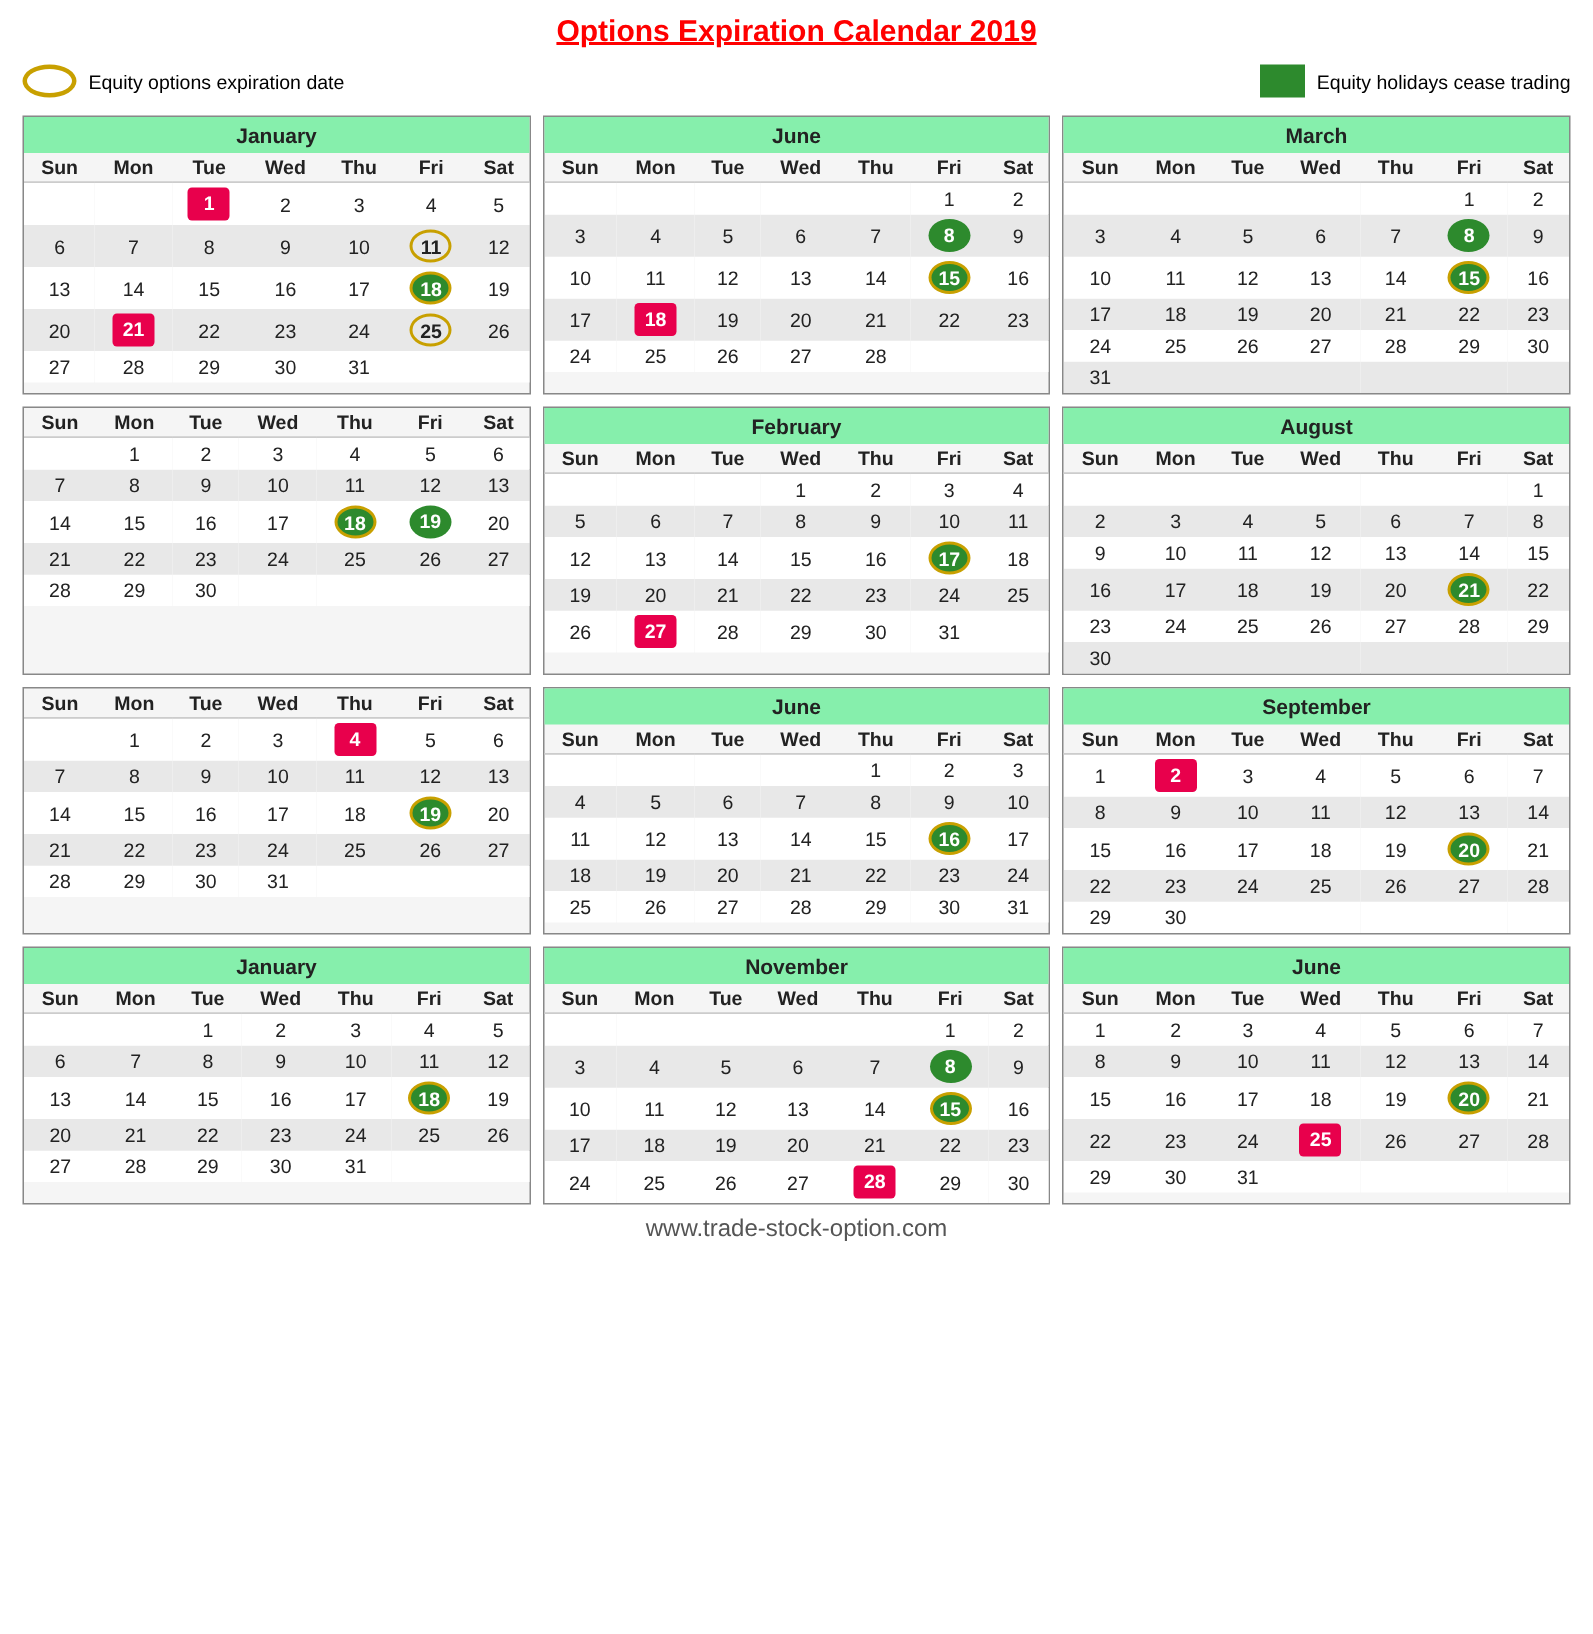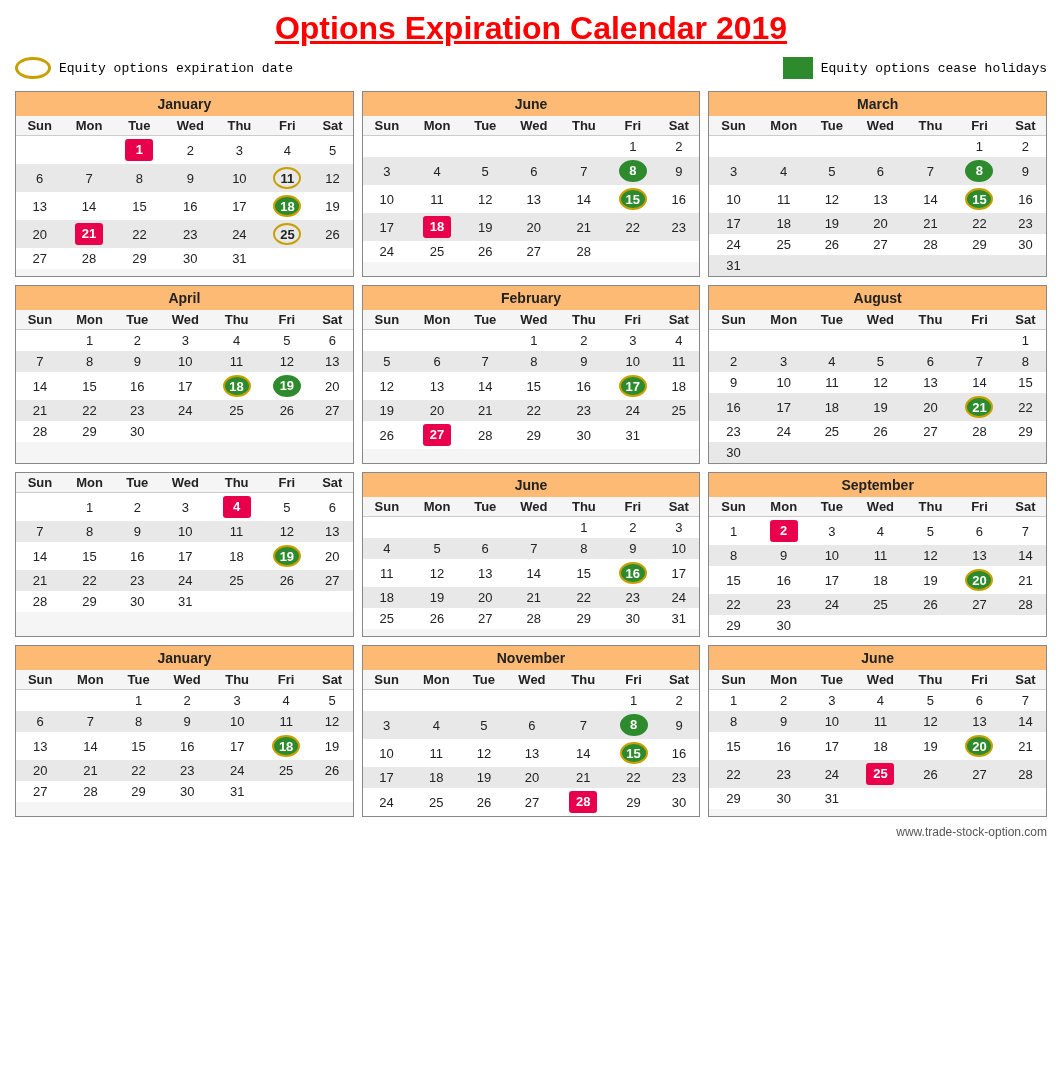--- a/index.html
+++ b/index.html
@@ -5,39 +5,38 @@
     * { box-sizing: border-box; margin: 0; padding: 0; }
     body {
       background: #fff;
       font-family: Arial, sans-serif;
       width: 1062px;
       min-height: 1089px;
       padding: 10px 15px 10px 15px;
     }
     h1 {
       text-align: center;
-      font-size: 32px;
+      font-size: 20px;
       color: red;
       text-decoration: underline;
       margin-bottom: 10px;
       font-weight: bold;
     }
     .legend {
       display: flex;
       flex-wrap: wrap;
       gap: 10px 30px;
       margin-bottom: 12px;
       align-items: center;
     }
     .legend-item {
       display: flex;
       align-items: center;
       gap: 8px;
       font-size: 13px;
-      font-family: Liberation Mono, monospace;
     }
     .legend-oval {
       width: 36px;
       height: 22px;
       border: 3px solid #c8a000;
       border-radius: 50%;
       background: transparent;
       display: inline-block;
     }
     .legend-green {
@@ -60,21 +59,21 @@
     .month-box {
       border: 1px solid #888;
       background: #f5f5f5;
     }
     .month-title {
       text-align: center;
       font-size: 14px;
       font-weight: bold;
       padding: 4px 0;
       color: #222;
-      background: #fdba74;
+      background: #86efac;
     }
     .cal-table {
       width: 100%;
       border-collapse: collapse;
       font-size: 13px;
     }
     .cal-table thead th {
       text-align: center;
       padding: 2px 2px;
       font-weight: bold;
@@ -122,39 +121,39 @@
       width: 28px;
       height: 22px;
       background: #e8004c;
       border-radius: 3px;
       line-height: 22px;
       text-align: center;
       color: #fff;
       font-weight: bold;
     }
     .footer {
-      text-align: right;
-      font-size: 12px;
+      text-align: center;
+      font-size: 16px;
       color: #555;
       margin-top: 8px;
     }
   </style>
 </head>
 <body>
 
 <h1>Options Expiration Calendar 2019</h1>
 
 <div class="legend">
   <div class="legend-item">
     <span class="legend-oval"></span>
     <span>Equity options expiration date</span>
   </div>
   <div class="legend-item" style="margin-left:auto;">
     <span class="legend-green"></span>
-    <span>Equity options cease holidays</span>
+    <span>Equity holidays cease trading</span>
   </div>
 </div>
 
 <div class="calendars-grid" id="calendars-grid">
 <div class="month-box">
       <div class="month-title">January</div>
       <table class="cal-table">
         <thead>
           <tr>
             <th>Sun</th>
@@ -344,21 +343,20 @@
             <td></td>
             <td></td>
             <td></td>
             <td></td>
             <td></td>
           </tr>
         </tbody>
       </table>
     </div>
     <div class="month-box">
-      <div class="month-title">April</div>
       <table class="cal-table">
         <thead>
           <tr>
             <th>Sun</th>
             <th>Mon</th>
             <th>Tue</th>
             <th>Wed</th>
             <th>Thu</th>
             <th>Fri</th>
             <th>Sat</th>

